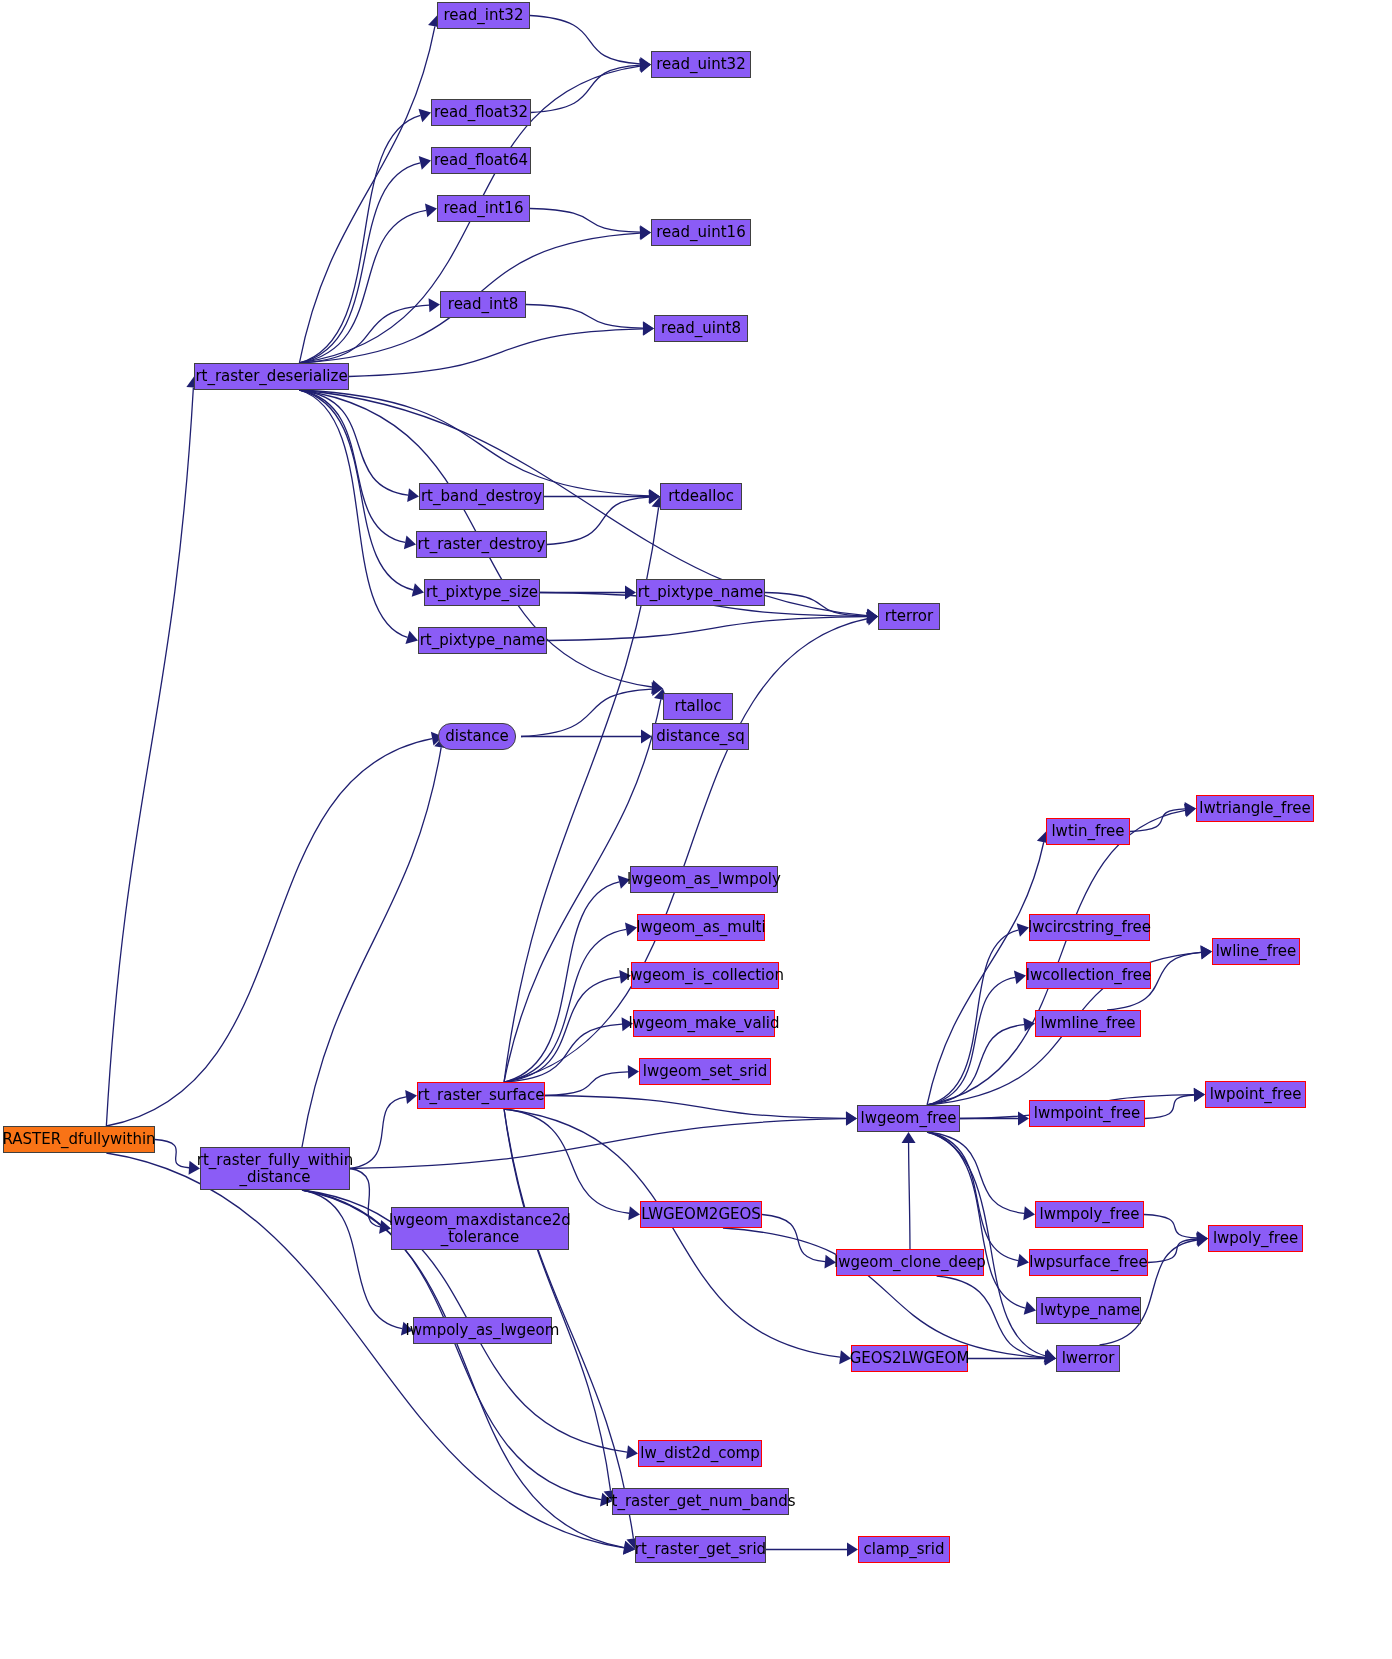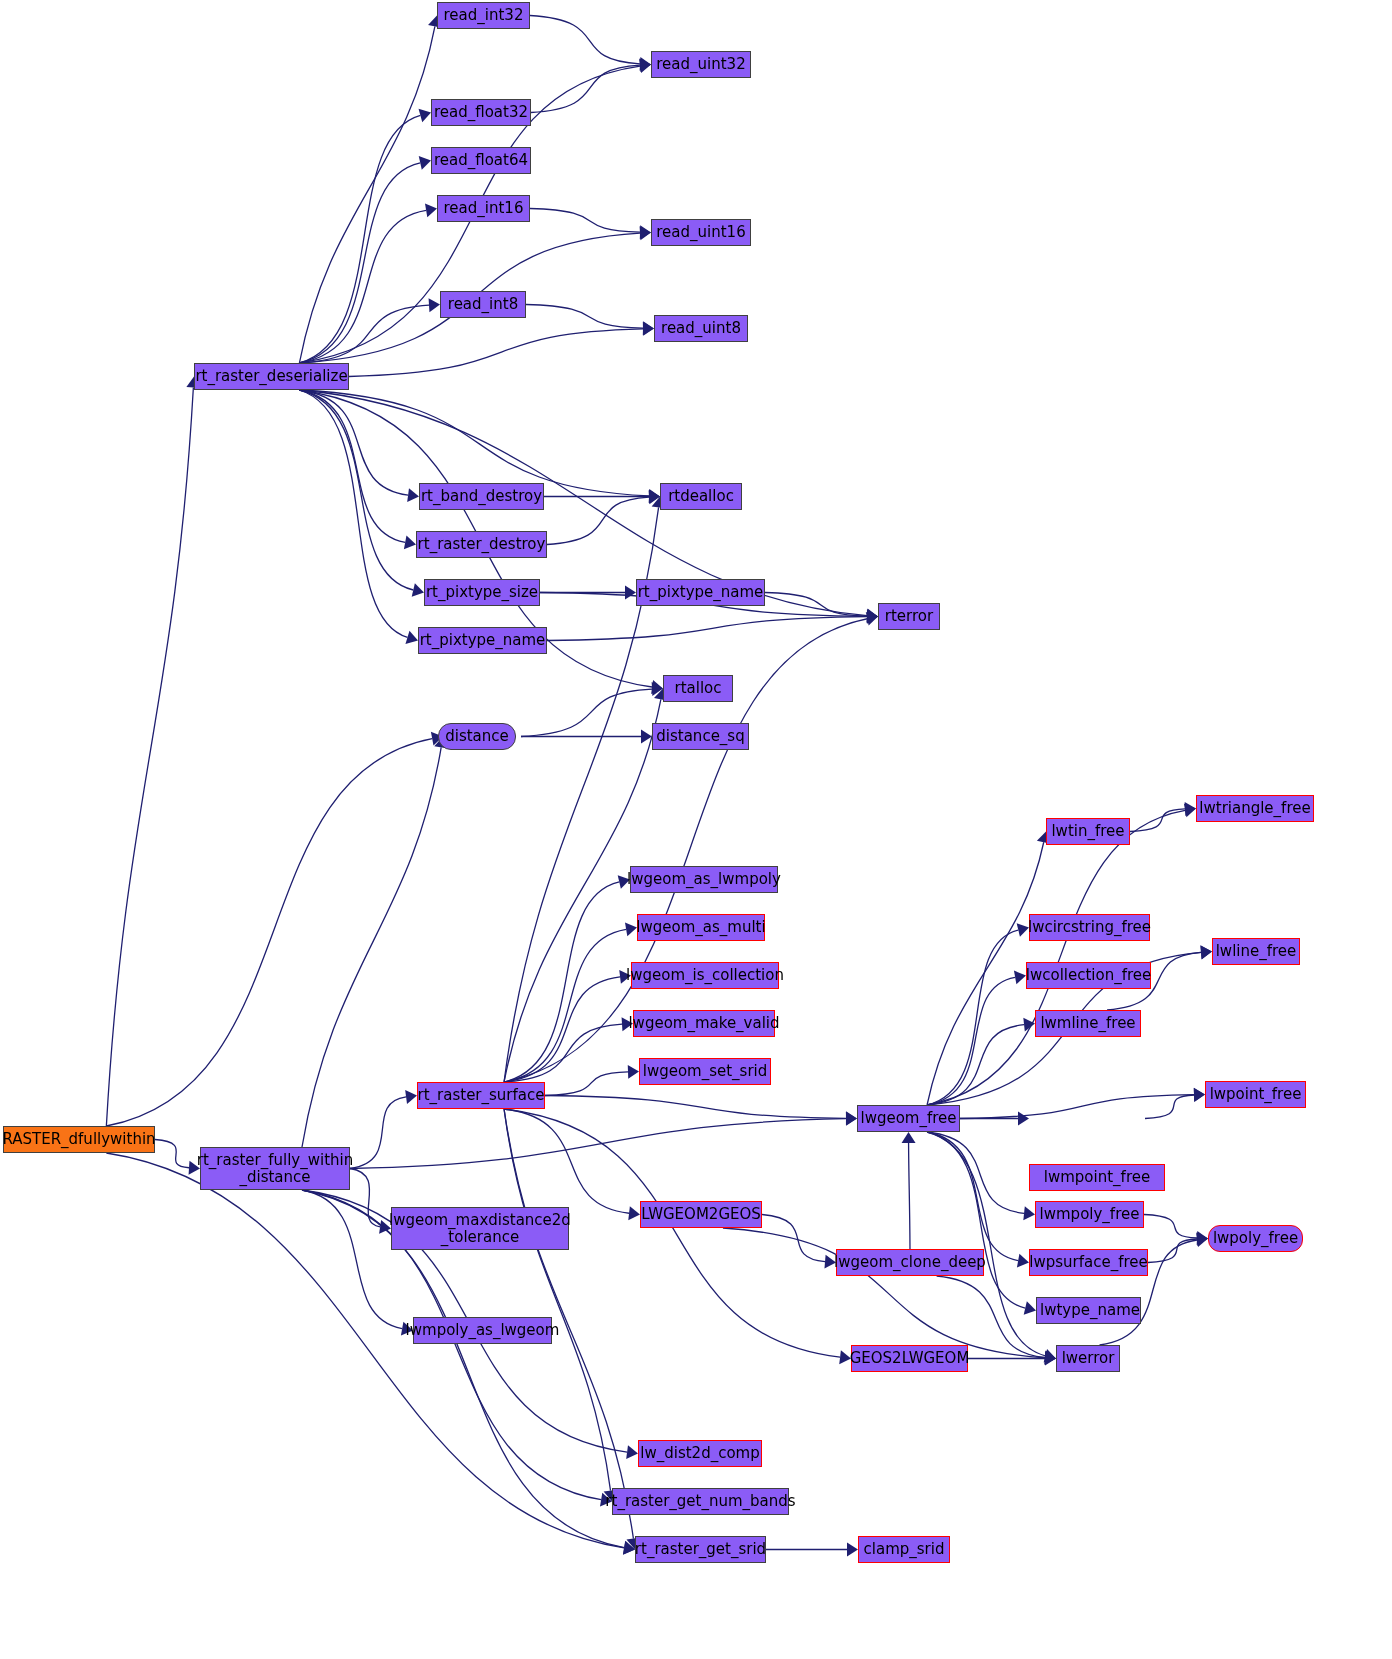--- a/index.html
+++ b/index.html
@@ -207,44 +207,44 @@
       <div class="node" style="left: 440px; top: 291px; width: 86px; height: 27px;">read_int8</div>
       <div class="node" style="left: 654px; top: 315px; width: 94px; height: 27px;">read_uint8</div>
       <div class="node" style="left: 194px; top: 363px; width: 155px; height: 27px;">rt_raster_deserialize</div>
       <div class="node" style="left: 419px; top: 483px; width: 125px; height: 27px;">rt_band_destroy</div>
       <div class="node" style="left: 660px; top: 483px; width: 82px; height: 27px;">rtdealloc</div>
       <div class="node" style="left: 416px; top: 531px; width: 131px; height: 27px;">rt_raster_destroy</div>
       <div class="node" style="left: 424px; top: 579px; width: 116px; height: 27px;">rt_pixtype_size</div>
       <div class="node" style="left: 636px; top: 579px; width: 129px; height: 27px;">rt_pixtype_name</div>
       <div class="node" style="left: 878px; top: 603px; width: 62px; height: 27px;">rterror</div>
       <div class="node" style="left: 418px; top: 627px; width: 129px; height: 27px;">rt_pixtype_name</div>
-      <div class="node" style="left: 663px; top: 675px; width: 70px; height: 27px; text-align: center;">rtalloc</div>
+      <div class="node" style="left: 663px; top: 693px; width: 70px; height: 27px; text-align: center;">rtalloc</div>
       <div class="node" style="left: 438px; top: 723px; width: 78px; height: 27px; border-radius: 13px;">distance</div>
       <div class="node" style="left: 652px; top: 723px; width: 97px; height: 27px;">distance_sq</div>
       <div class="node red" style="left: 1196px; top: 795px; width: 118px; height: 27px;">lwtriangle_free</div>
       <div class="node red" style="left: 1046px; top: 818px; width: 84px; height: 27px;">lwtin_free</div>
       <div class="node" style="left: 630px; top: 866px; width: 148px; height: 27px;">lwgeom_as_lwmpoly</div>
       <div class="node red" style="left: 637px; top: 914px; width: 128px; height: 27px;">lwgeom_as_multi</div>
       <div class="node red" style="left: 1029px; top: 914px; width: 121px; height: 27px;">lwcircstring_free</div>
       <div class="node red" style="left: 1212px; top: 938px; width: 88px; height: 27px;">lwline_free</div>
       <div class="node red" style="left: 631px; top: 962px; width: 148px; height: 27px;">lwgeom_is_collection</div>
       <div class="node red" style="left: 1026px; top: 962px; width: 125px; height: 27px;">lwcollection_free</div>
       <div class="node red" style="left: 633px; top: 1010px; width: 142px; height: 27px;">lwgeom_make_valid</div>
       <div class="node red" style="left: 1035px; top: 1010px; width: 106px; height: 27px;">lwmline_free</div>
       <div class="node red" style="left: 639px; top: 1058px; width: 132px; height: 27px;">lwgeom_set_srid</div>
       <div class="node red" style="left: 417px; top: 1082px; width: 128px; height: 27px;">rt_raster_surface</div>
       <div class="node" style="left: 857px; top: 1105px; width: 103px; height: 27px;">lwgeom_free</div>
-      <div class="node red" style="left: 1029px; top: 1164px; width: 136px; height: 27px;">lwmpoint_free</div>
+      <div class="node red" style="left: 1029px; top: 1100px; width: 116px; height: 27px;">lwmpoint_free</div>
       <div class="node red" style="left: 1205px; top: 1081px; width: 101px; height: 27px;">lwpoint_free</div>
       <div class="node current" style="left: 3px; top: 1126px; width: 152px; height: 27px;">RASTER_dfullywithin</div>
       <div class="node" style="left: 200px; top: 1147px; width: 150px; height: 43px;">rt_raster_fully_within
 _distance</div>
       <div class="node red" style="left: 1035px; top: 1201px; width: 109px; height: 27px;">lwmpoly_free</div>
       <div class="node red" style="left: 640px; top: 1201px; width: 122px; height: 27px;">LWGEOM2GEOS</div>
-      <div class="node red" style="left: 1208px; top: 1225px; width: 95px; height: 27px; border-radius: 12px;">lwpoly_free</div>
+      <div class="node red" style="left: 1208px; top: 1225px; width: 95px; height: 27px;">lwpoly_free</div>
       <div class="node" style="left: 391px; top: 1207px; width: 178px; height: 43px;">lwgeom_maxdistance2d
 _tolerance</div>
       <div class="node red" style="left: 836px; top: 1249px; width: 148px; height: 27px;">lwgeom_clone_deep</div>
       <div class="node red" style="left: 1029px; top: 1249px; width: 119px; height: 27px;">lwpsurface_free</div>
       <div class="node" style="left: 1036px; top: 1297px; width: 105px; height: 27px; padding-left: 7px;">lwtype_name</div>
       <div class="node" style="left: 413px; top: 1317px; width: 139px; height: 27px;">lwmpoly_as_lwgeom</div>
       <div class="node red" style="left: 851px; top: 1345px; width: 117px; height: 27px;">GEOS2LWGEOM</div>
       <div class="node" style="left: 1056px; top: 1345px; width: 64px; height: 27px;">lwerror</div>
       <div class="node red" style="left: 638px; top: 1440px; width: 124px; height: 27px;">lw_dist2d_comp</div>
       <div class="node" style="left: 612px; top: 1488px; width: 177px; height: 27px;">rt_raster_get_num_bands</div>

